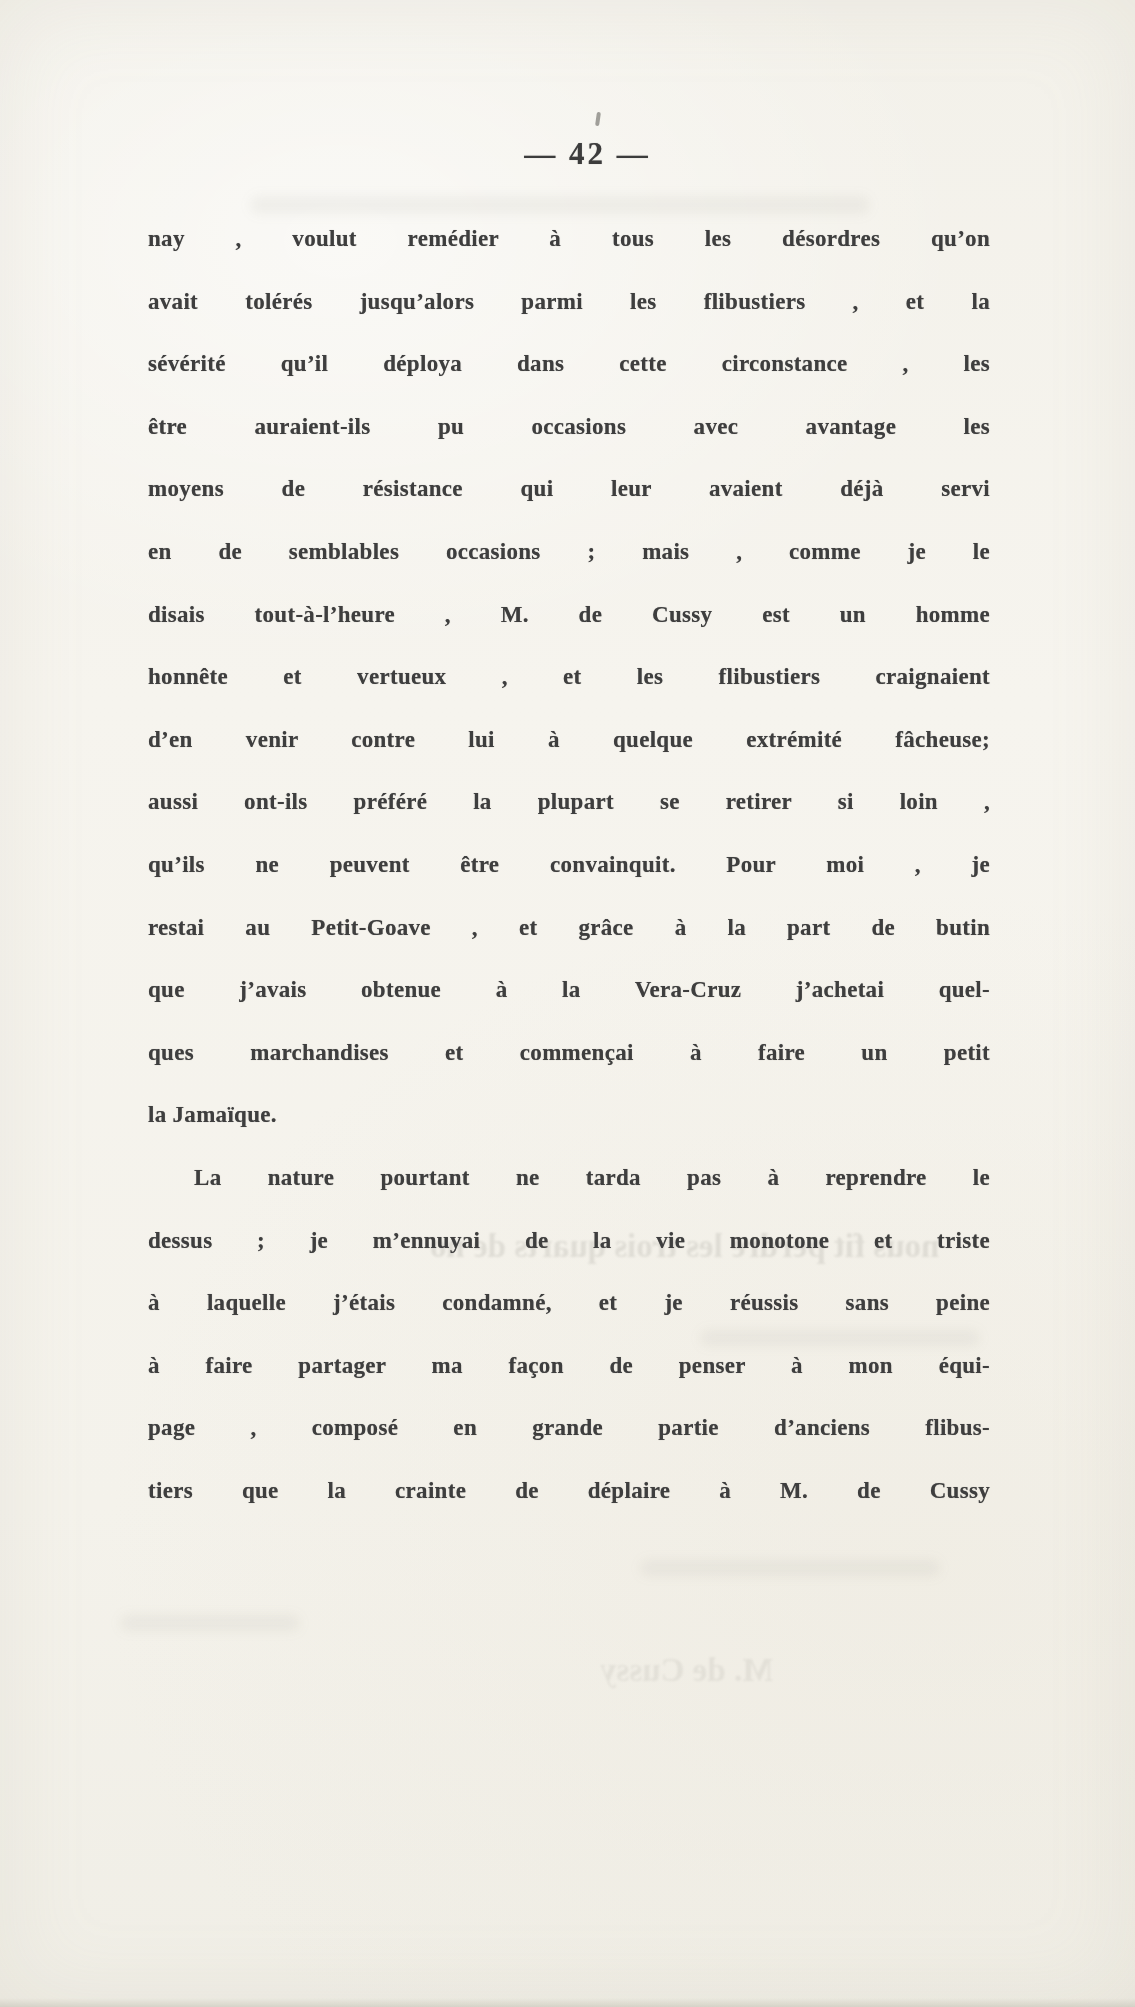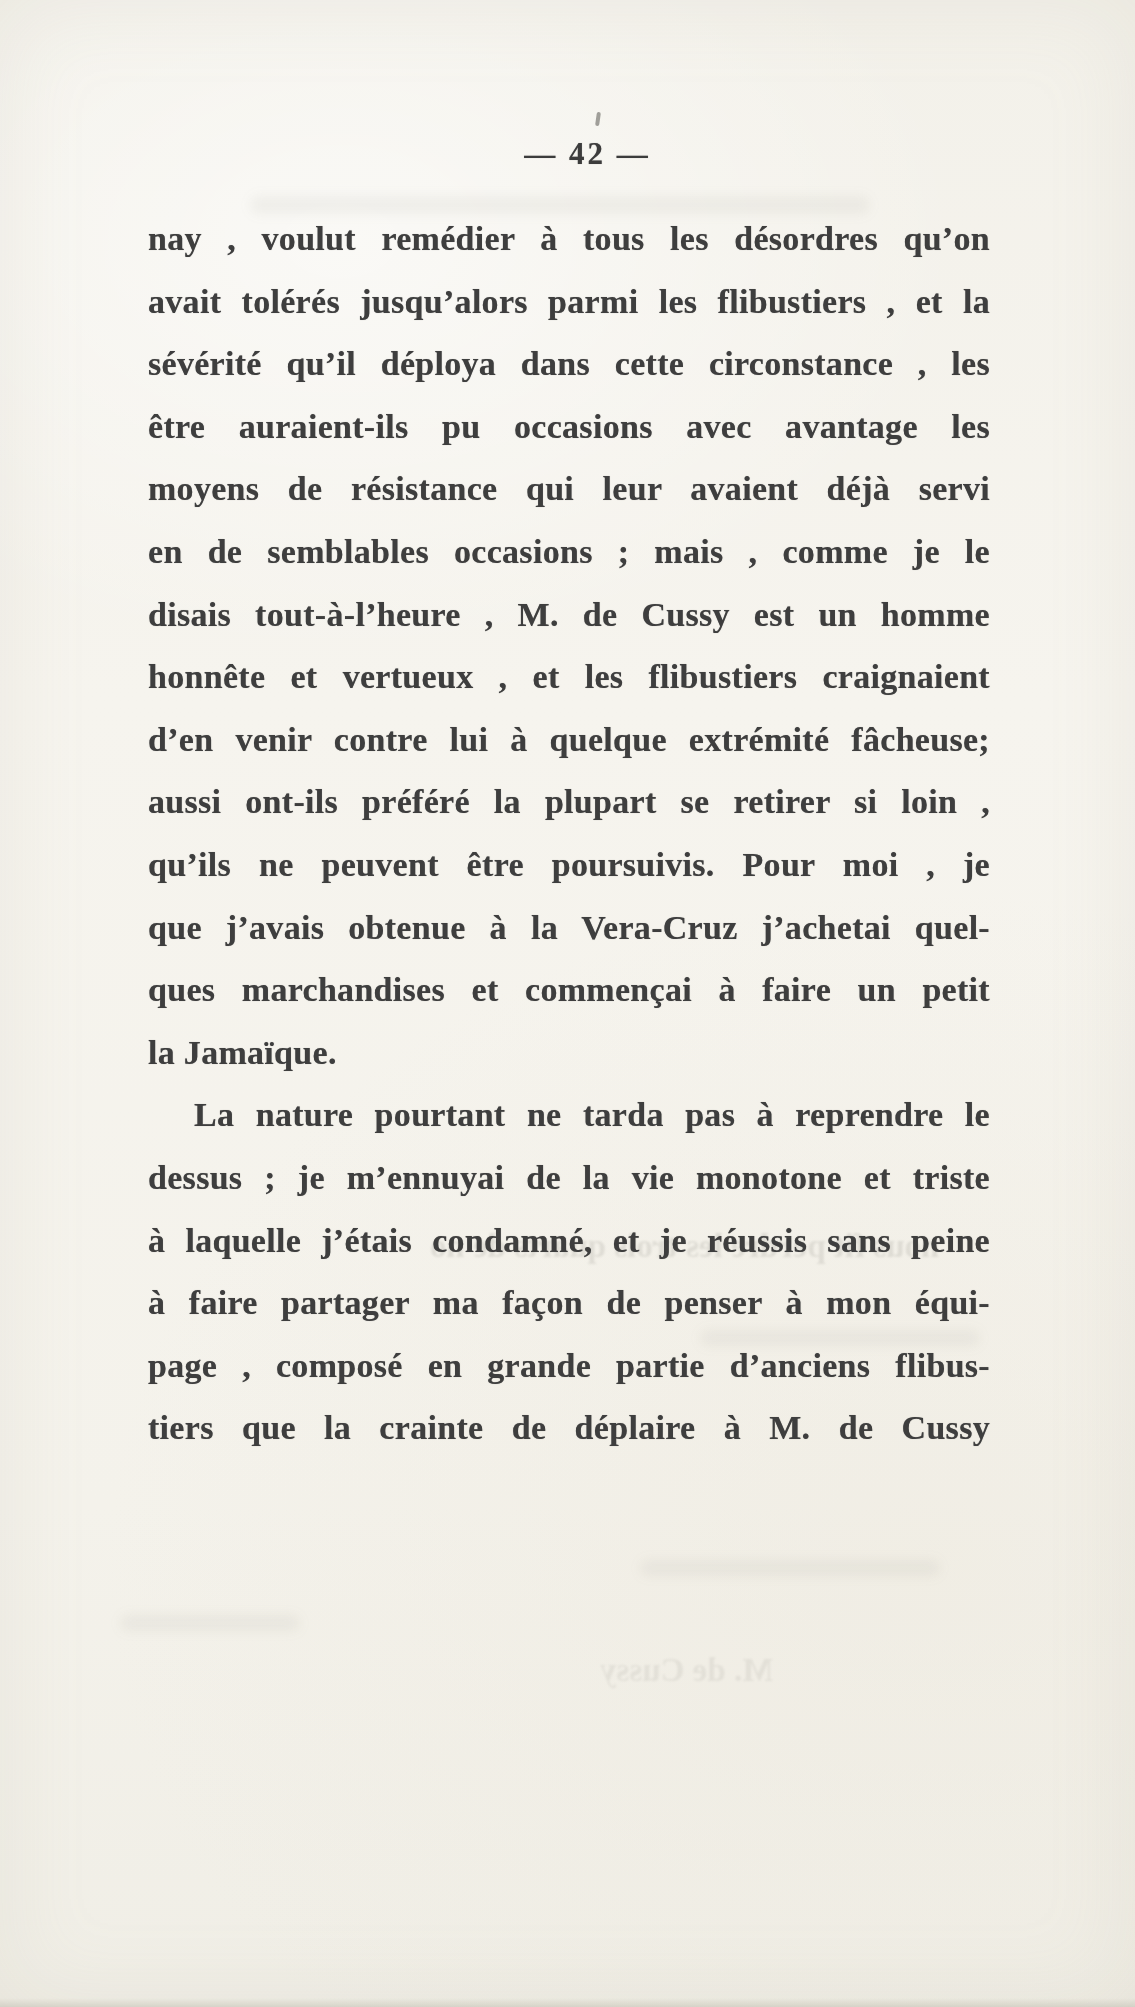--- a/index.html
+++ b/index.html
@@ -51,21 +51,21 @@
     border-radius: 2px;
     transform: rotate(8deg);
   }
   .text-block {
     position: absolute;
     left: 148px;
     top: 208px;
     width: 842px;
   }
   .line {
-    font-size: 34px;
+    font-size: 23px;
     font-weight: bold;
     color: #3e3e3e;
     line-height: 62.6px;
     height: 62.6px;
     letter-spacing: 0.3px;
     text-align: justify;
     text-align-last: justify;
     text-shadow: 0 0 0.7px rgba(62,62,62,0.55);
     white-space: normal;
   }
@@ -116,21 +116,22 @@
   <div class="line">nay , voulut remédier à tous les désordres qu’on</div>
   <div class="line">avait tolérés jusqu’alors parmi les flibustiers , et la</div>
   <div class="line">sévérité qu’il déploya dans cette circonstance , les</div>
   <div class="line">être auraient-ils pu occasions avec avantage les</div>
   <div class="line">moyens de résistance qui leur avaient déjà servi</div>
   <div class="line">en de semblables occasions ; mais , comme je le</div>
   <div class="line">disais tout-à-l’heure , M. de Cussy est un homme</div>
   <div class="line">honnête et vertueux , et les flibustiers craignaient</div>
   <div class="line">d’en venir contre lui à quelque extrémité fâcheuse;</div>
   <div class="line">aussi ont-ils préféré la plupart se retirer si loin ,</div>
-  <div class="line">qu’ils ne peuvent être poursuivis. Pour moi , je</div>
+  <div class="line">qu’ils ne peuvent être convainquit. Pour moi , je</div>
+  <div class="line">restai au Petit-Goave , et grâce à la part de butin</div>
   <div class="line">que j’avais obtenue à la Vera-Cruz j’achetai quel-</div>
   <div class="line">ques marchandises et commençai à faire un petit</div>
   <div class="line line-last">la Jamaïque.</div>
   <div class="line indent">La nature pourtant ne tarda pas à reprendre le</div>
   <div class="line">dessus ; je m’ennuyai de la vie monotone et triste</div>
   <div class="line">à laquelle j’étais condamné, et je réussis sans peine</div>
   <div class="line">à faire partager ma façon de penser à mon équi-</div>
   <div class="line">page , composé en grande partie d’anciens flibus-</div>
   <div class="line">tiers que la crainte de déplaire à M. de Cussy</div>
 </div>

